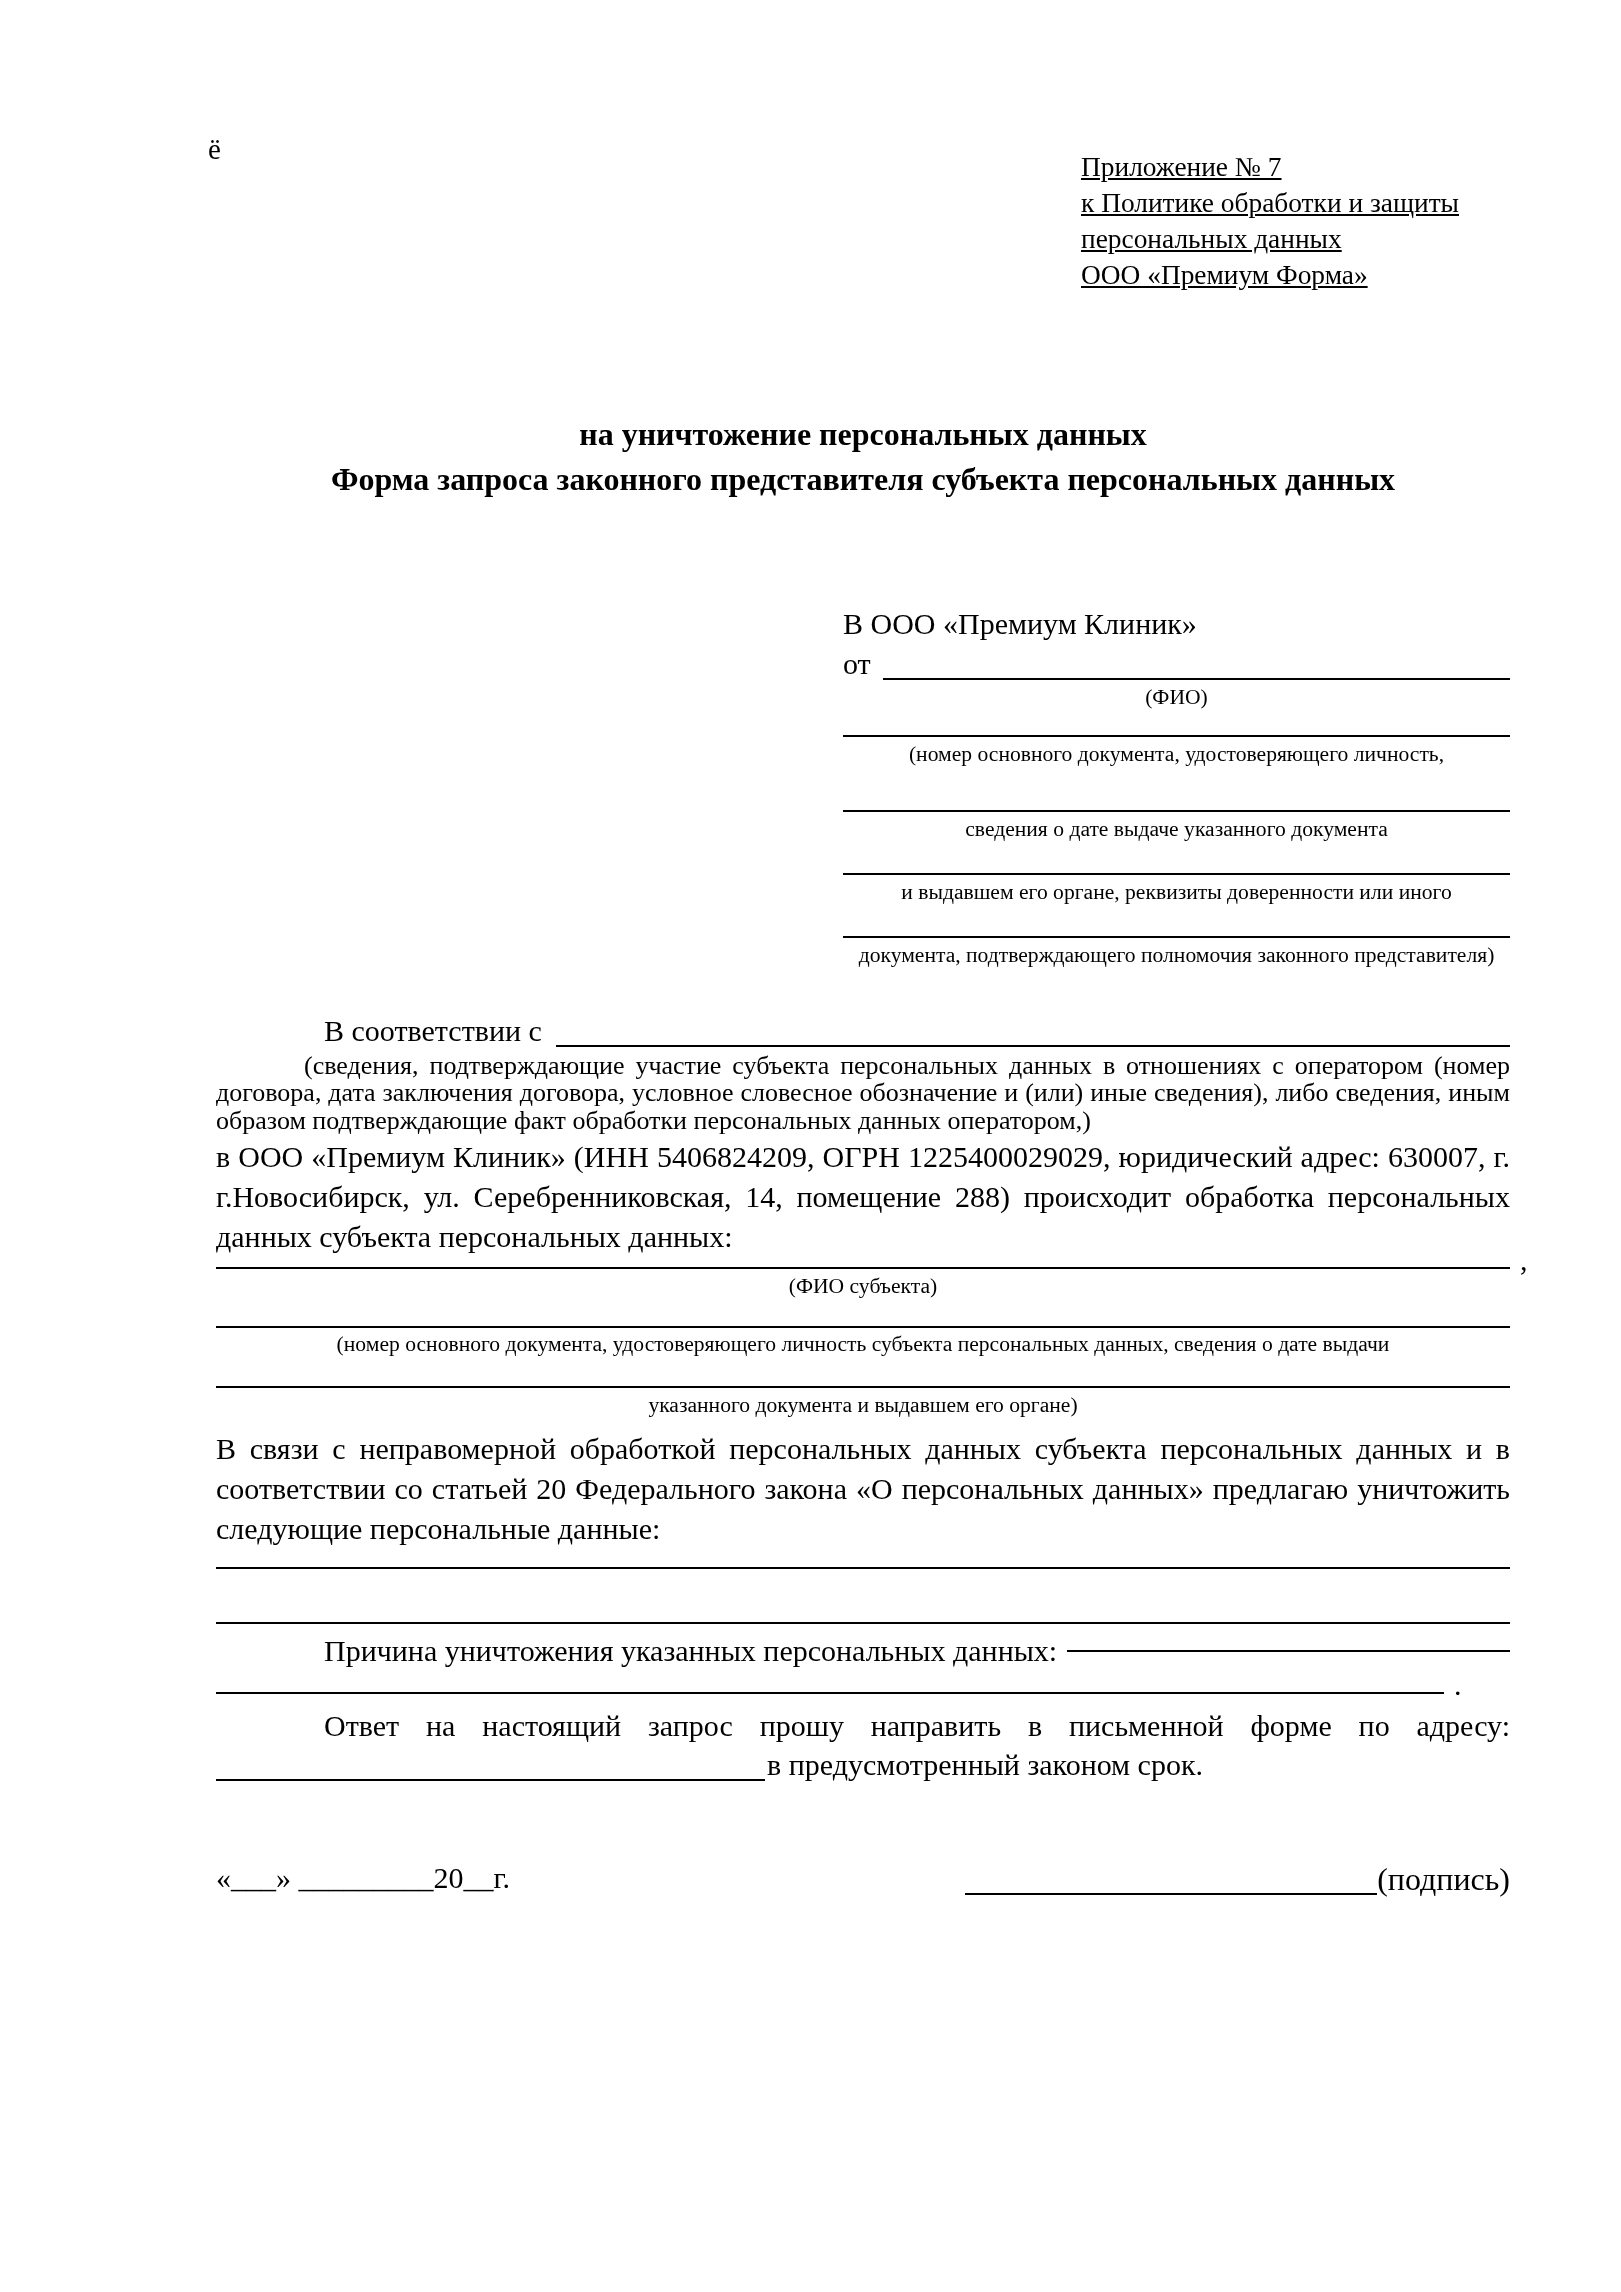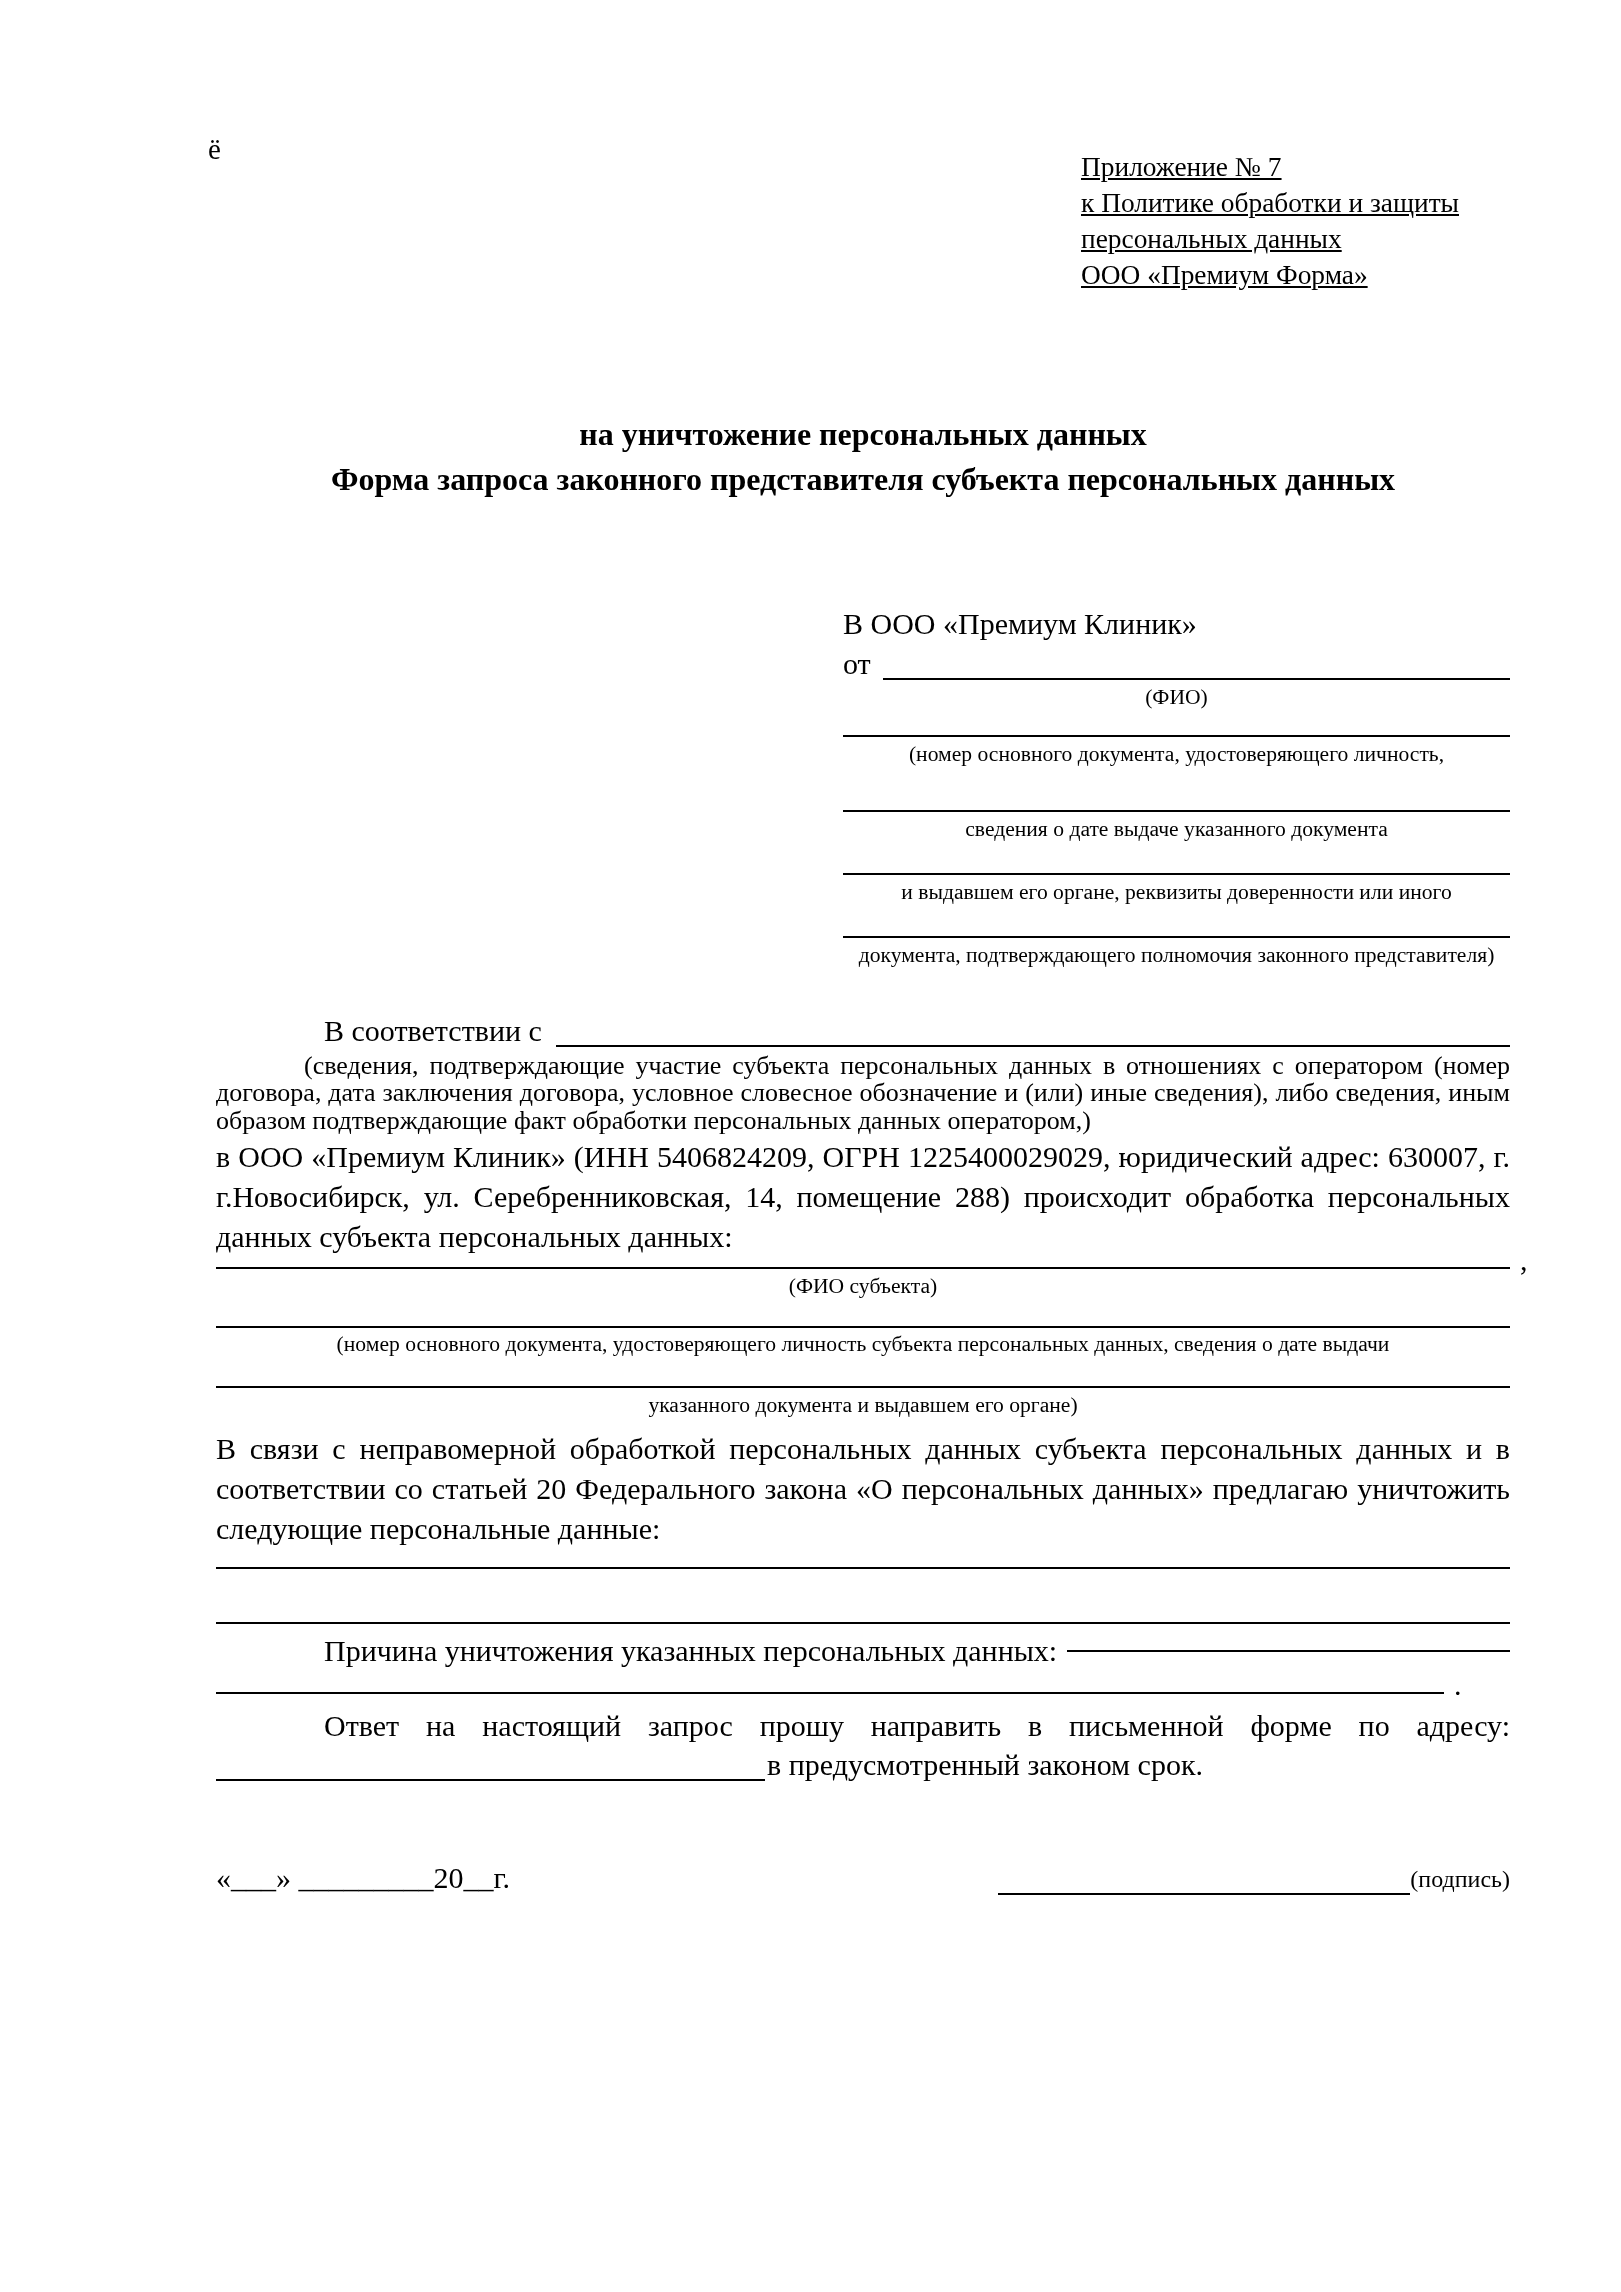--- a/index.html
+++ b/index.html
@@ -57,21 +57,21 @@
   .tail-row{display:flex;align-items:flex-end;height:33px;margin-top:2px;}
   .tail-row .line{width:549px;border-bottom:2.9px solid #000;}
   .tail-row .txt{line-height:32px;padding-left:2px;}
   
   .footer{
     position:absolute;left:216px;top:1860px;width:1294px;
     display:flex;justify-content:space-between;align-items:flex-end;font-size:30px;
   }
   .sig{display:flex;align-items:flex-end;}
   .sig .line{width:412px;border-bottom:2.9px solid #000;height:33px;}
-  .sig .capt{font-size:24px;line-height:32px;}
+  .sig .capt{font-size:32px;line-height:32px;}
 </style>
 </head>
 <body>
 
 <div class="page">
 
   <div class="yo">ё</div>
 
   <div class="appendix">
     <div>Приложение № 7</div>

